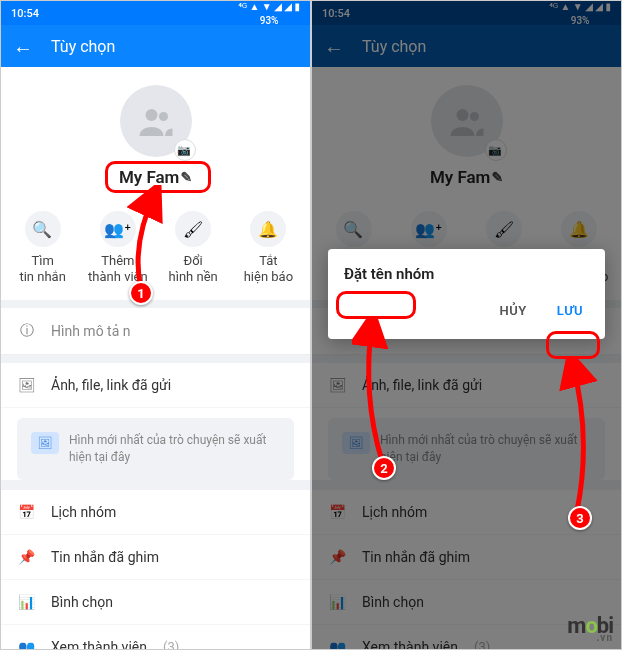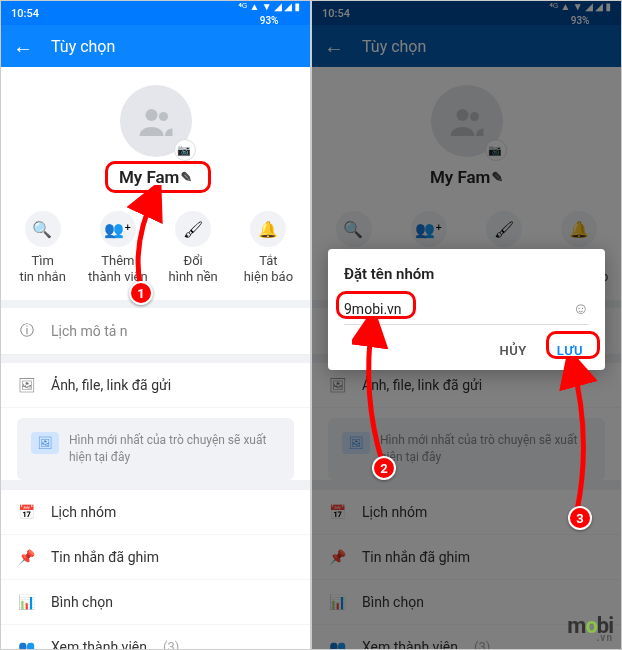--- a/index.html
+++ b/index.html
@@ -26,21 +26,21 @@
   .list-icon { width: 20px; text-align: center; color: #777; }
   .media-box { background: #f0f2f5; margin: 10px 16px; border-radius: 6px; padding: 14px; display: flex; gap: 10px; align-items: flex-start; }
   .media-icon { width: 28px; height: 22px; background: #d0e4ff; border-radius: 4px; display: flex; align-items: center; justify-content: center; color: #4a90e2; font-size: 12px; flex-shrink: 0; }
   .media-text { font-size: 12px; color: #888; line-height: 1.4; }
   .section-wrap { background: #fff; margin-top: 8px; }
   .count { color: #aaa; font-size: 13px; margin-left: 2px; }
 
   .overlay { position: absolute; inset: 0; background: rgba(0,0,0,0.5); }
   .dim .statusbar { background: #014a99; }
   .dim .header { background: #045aaf; }
-  .dialog { position: absolute; left: 16px; right: 16px; top: 248px; background: #fff; border-radius: 4px; padding: 16px 16px 8px; box-shadow: 0 4px 20px rgba(0,0,0,0.3); }
+  .dialog { position: absolute; left: 16px; right: 16px; top: 248px; background: #fff; border-radius: 4px; padding: 16px 16px 17px; box-shadow: 0 4px 20px rgba(0,0,0,0.3); }
   .dialog-title { font-size: 15px; font-weight: 600; color: #222; margin-bottom: 16px; }
   .dialog-input-row { display: flex; align-items: center; border-bottom: 1px solid #ddd; padding-bottom: 6px; margin-bottom: 14px; }
   .dialog-input { flex: 1; font-size: 14px; color: #222; }
   .sticker-btn { color: #888; font-size: 16px; }
   .dialog-buttons { display: flex; justify-content: flex-end; gap: 30px; padding: 4px 6px; }
   .dialog-btn { font-size: 13px; font-weight: 600; color: #555; letter-spacing: 0.5px; }
   .dialog-btn.primary { color: #0a84ff; }
 
   
   .hl { position: absolute; border: 3px solid #ff0000; border-radius: 10px; pointer-events: none; z-index: 50; }
@@ -101,21 +101,21 @@
 hình nền</div>
         </div>
         <div class="action">
           <div class="action-icon">🔔</div>
           <div class="action-label" style="white-space:pre-line">Tắt
 hiện báo</div>
         </div>
       </div>
       <div class="desc-row">
         <span class="list-icon">ⓘ</span>
-        <span>Lịch mô tả n</span>
+        <span>Hình mô tả n</span>
       </div>
       <div class="section-wrap">
         <div class="list-item">
           <span class="list-icon">🖼</span>
           <span>Ảnh, file, link đã gửi</span>
         </div>
         <div class="media-box">
           <div class="media-icon">🖼</div>
           <div class="media-text">Hình mới nhất của trò chuyện sẽ xuất hiện tại đây</div>
         </div>
@@ -236,24 +236,20 @@
             <span class="list-icon">👥</span>
             <span>Xem thành viên</span>
             <span class="count">(3)</span>
           </div>
       </div>
     </div>
 
     <div class="overlay"></div>
     <div class="dialog">
       <div class="dialog-title">Đặt tên nhóm</div>
-      <div class="dialog-input-row">
-        <div class="dialog-input">9mobi.vn</div>
-        <div class="sticker-btn">☺</div>
-      </div>
       <div class="dialog-buttons">
         <div class="dialog-btn">HỦY</div>
         <div class="dialog-btn primary">LƯU</div>
       </div>
     </div>
 
     <div class="hl" style="left:24px; top:290px; width:80px; height:28px;"></div>
     <div class="hl" style="left:234px; top:330px; width:54px; height:28px;"></div>
     <svg class="arrow" style="left:40px; top:315px; width:60px; height:150px;">
       <defs>

